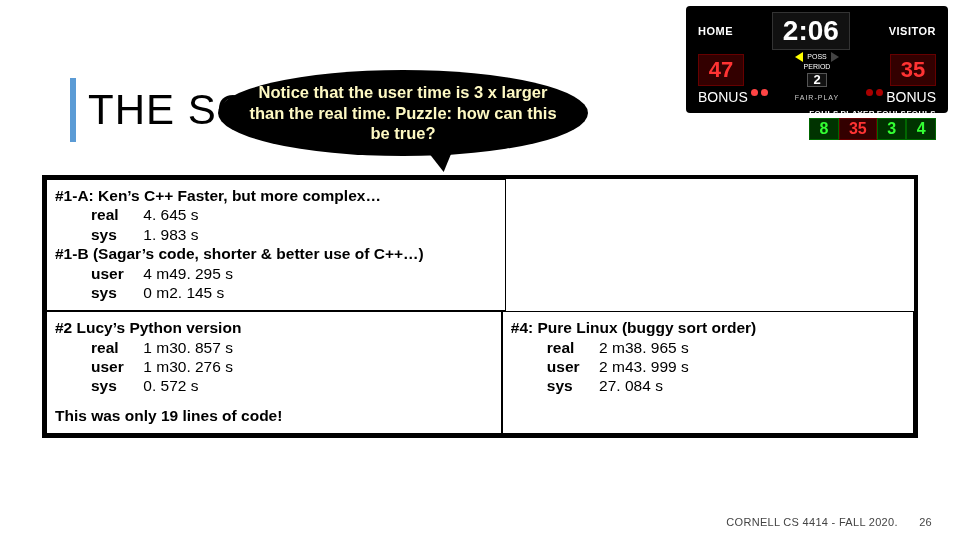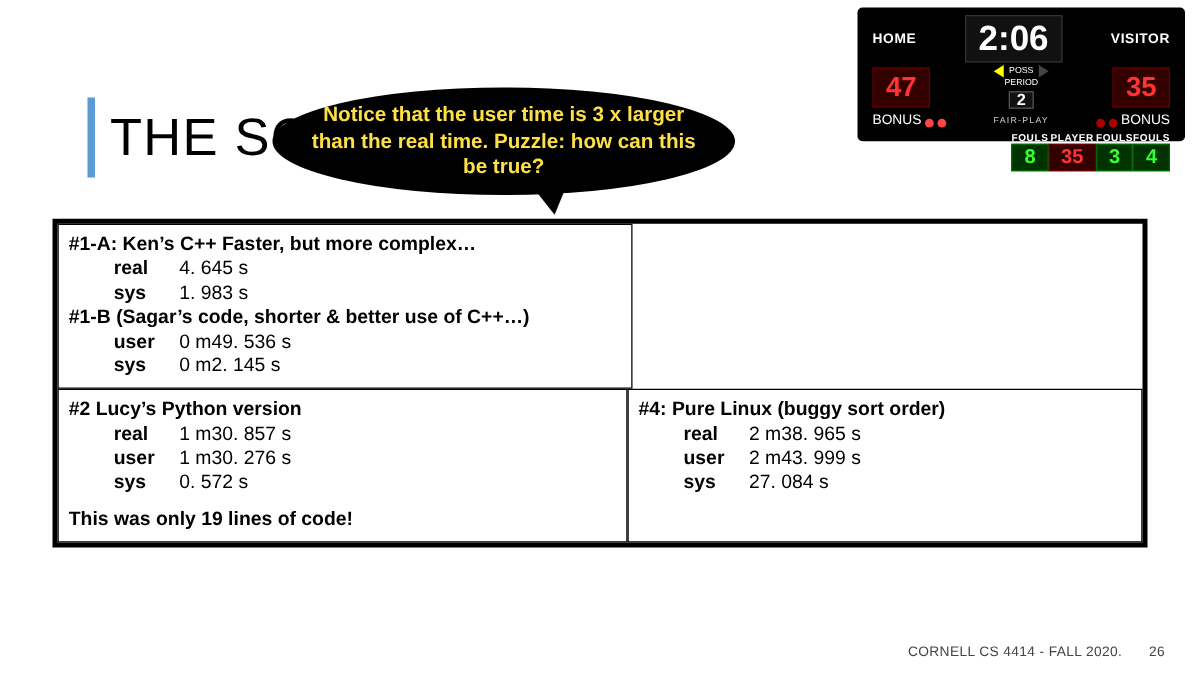--- a/index.html
+++ b/index.html
@@ -18,32 +18,32 @@
   .sb-clock { background:#111; padding:2px 10px; border:1px solid #333; font-size:28px; font-weight:900; color:#fff; display:flex; align-items:center; gap:4px;}
   .sb-row2 { display:flex; justify-content:space-between; align-items:center; padding:0 6px; margin-top:2px;}
   .sb-score { background:#300; color:#f33; font-size:22px; font-weight:900; padding:2px 8px; border:1px solid #600; min-width:46px; text-align:center;}
   .sb-mid  { text-align:center; font-size:7px; line-height:10px; }
   .sb-poss { display:flex; align-items:center; gap:4px; justify-content:center;}
   .sb-tri  { width:0; height:0; border-top:5px solid transparent; border-bottom:5px solid transparent;}
   .sb-tri.l{ border-right:8px solid #ff0;}
   .sb-tri.r{ border-left:8px solid #444;}
   .sb-period-box{ background:#111; border:1px solid #555; color:#fff; font-size:13px; font-weight:900; padding:1px 5px; margin-top:1px; display:inline-block;}
   .sb-row3 { display:flex; justify-content:space-between; align-items:center; padding:0 6px; margin-top:2px;}
-  .sb-bonus{ display:flex; align-items:flex-end; gap:3px; font-size:11px;}
+  .sb-bonus{ display:flex; align-items:flex-start; gap:3px; font-size:14px;}
   .sb-dot  { width:7px; height:7px; border-radius:50%; background:#a00;}
   .sb-dot.on{ background:#f44;}
   .sb-fair { font-size:7px; letter-spacing:1px; color:#ccc;}
   .sb-row4 { display:flex; justify-content:flex-end; align-items:flex-end; padding:0 6px; margin-top:4px;}
   .sb-small{ text-align:center;}
   .sb-small .sb-lbl{font-size:8px;}
   .sb-foul { background:#030; color:#3f3; font-size:16px; font-weight:900; padding:1px 6px; border:1px solid #060; min-width:26px; text-align:center;}
   .sb-pf   { background:#300; color:#f33; font-size:16px; font-weight:900; padding:1px 6px; border:1px solid #600; min-width:38px; text-align:center;}
 
   
-  .callout { position:absolute; left:218px; top:70px; width:370px; height:86px; background:#000; border-radius:50%/50%; color:#fde047; font-size:16.5px; font-weight:700; text-align:center; display:flex; align-items:center; justify-content:center; padding:8px 28px; line-height:1.25; z-index:5;}
+  .callout { position:absolute; left:218px; top:70px; width:370px; height:86px; background:#000; border-radius:50%/50%; color:#fef9c3; font-size:16.5px; font-weight:700; text-align:center; display:flex; align-items:center; justify-content:center; padding:8px 28px; line-height:1.25; z-index:5;}
   .callout::after{ content:""; position:absolute; left:210px; top:78px; width:0; height:0; border-left:14px solid transparent; border-right:14px solid transparent; border-top:24px solid #000; transform: rotate(-8deg);}
 
   
   .tbl { position:absolute; left:42px; top:175px; width:876px; border:4px solid #000; }
   .tbl-row { display:flex; }
   .tbl-cell { border:1.5px solid #000; padding:6px 8px 8px 8px; font-size:15.5px; line-height:1.25; }
   .c-left  { width:460px; }
   .c-right { width:416px; }
   .tbl .hdr   { font-weight:700; }
   .tbl .tm    { padding-left:36px; font-weight:700; }
@@ -121,21 +121,21 @@
   <span>Notice that the user time is 3 x larger than the real time.  Puzzle: how can this be true?</span>
 </div>
 
 <div class="tbl">
   <div class="tbl-row">
     <div class="tbl-cell c-left">
       <div class="hdr">#1-A:  Ken’s C++ Faster, but more complex…</div>
       <div class="tm"><span class="k">real</span> <span class="v">4. 645 s</span></div>
       <div class="tm"><span class="k">sys</span> <span class="v">1. 983 s</span></div>
       <div class="hdr">#1-B (Sagar’s code, shorter &amp; better use of C++…)</div>
-      <div class="tm"><span class="k">user</span> <span class="v">0 m49. 536 s</span></div>
+      <div class="tm"><span class="k">user</span> <span class="v">4 m49. 295 s</span></div>
       <div class="tm"><span class="k">sys</span> <span class="v">0 m2. 145 s</span></div>
     </div>
   </div>
   <div class="tbl-row">
     <div class="tbl-cell c-left">
       <div class="hdr">#2 Lucy’s Python version</div>
       <div class="tm"><span class="k">real</span> <span class="v">1 m30. 857 s</span></div>
       <div class="tm"><span class="k">user</span> <span class="v">1 m30. 276 s</span></div>
       <div class="tm"><span class="k">sys</span> <span class="v">0. 572 s</span></div>
       <div class="note">This was only 19 lines of code!</div>

